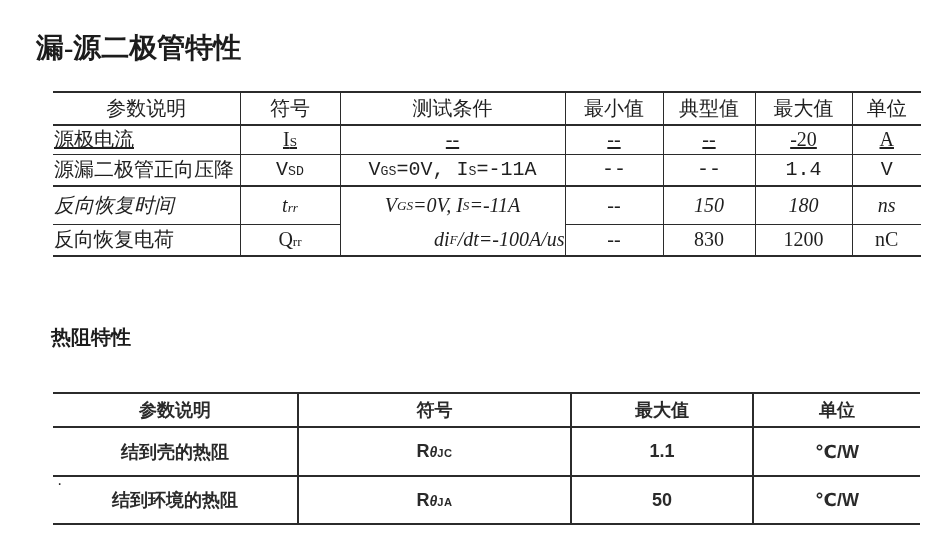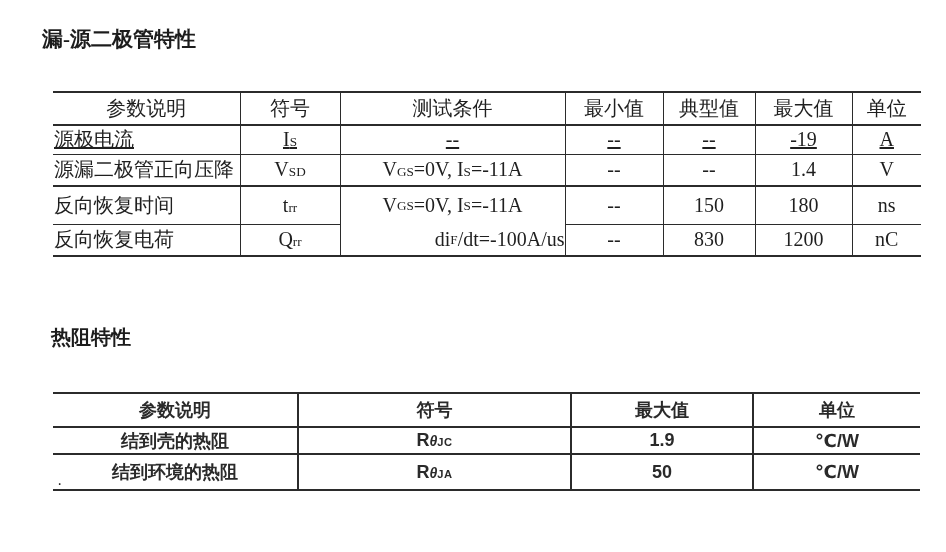--- a/index.html
+++ b/index.html
@@ -13,41 +13,41 @@
     overflow: hidden;
   }
   .title {
     position: absolute;
     font-family: "Liberation Serif", "DejaVu Serif", serif;
     font-weight: bold;
     color: #1c1c1c;
     white-space: nowrap;
     line-height: 1.1;
   }
-  #title1 { left: 42px; top: 14px; font-size: 21px; }
+  #title1 { left: 36px; top: 14px; font-size: 28px; }
   #title2 { left: 51px; top: 313px; font-size: 20px; }
 
   table { table-layout: fixed; border-collapse: collapse; }
   td { padding: 0; text-align: center; vertical-align: middle; overflow: visible; white-space: nowrap; margin-left: 47px; }
 
   
   .t1 {
     position: absolute; left: 53px; top: 91px; width: 868px;
     font-family: "Liberation Serif", "DejaVu Serif", serif;
     font-size: 20px; color: #1f1f1f;
     border-top: 2px solid #2b2b2b;
   }
   .t1 tr.hdr  { border-bottom: 2px solid #2b2b2b; }
   .t1 tr.hdr td { height: 33px; }
   .t1 tr.r1 { border-bottom: 1.5px solid #2b2b2b; }
   .t1 tr.r1 td { height: 29px; text-decoration: underline; }
   .t1 tr.r2 { border-bottom: 2.5px solid #2b2b2b; }
-  .t1 tr.r2 td { height: 32px; }
+  .t1 tr.r2 td { height: 32px; font-family: Liberation Mono, monospace; }
   .t1 tr.r3 { border-bottom: 1.5px solid #2b2b2b; }
-  .t1 tr.r3 td { height: 36px; }
+  .t1 tr.r3 td { height: 36px; font-style: italic; }
   .t1 tr.r4 { border-bottom: 2.5px solid #2b2b2b; }
   .t1 tr.r4 td { height: 30px; }
   .t1 td + td { border-left: 1.5px solid #2b2b2b; }
   .t1 td.left { text-align: left; padding-left: 1px; }
 
   .mcell { vertical-align: top; }
   .ml1 { height: 37px; display: flex; align-items: center; justify-content: center; }
   .ml2 { height: 31px; display: flex; align-items: center; justify-content: flex-end; }
 
   .sb  { font-size: 0.66em; }
@@ -55,22 +55,22 @@
   
   .t2 {
     position: absolute; left: 53px; top: 392px; width: 867px;
     font-family: "Liberation Sans", "DejaVu Sans", sans-serif;
     font-size: 18px; font-weight: bold; color: #2a2a2a;
     border-top: 2.5px solid #2b2b2b;
   }
   .t2 tr { border-bottom: 2px solid #2b2b2b; }
   .t2 tr.last { border-bottom: 2.5px solid #2b2b2b; }
   .t2 tr.hdr td { height: 34px; }
-  .t2 tr.rr1 td { height: 27px; text-align: center; }
-  .t2 tr.rr2 td { height: 36px; }
+  .t2 tr.rr1 td { height: 49px; text-align: center; }
+  .t2 tr.rr2 td { height: 48px; }
   .t2 td + td { border-left: 2px solid #2b2b2b; }
   .theta { font-style: italic; font-size: 0.78em; font-weight: bold; }
   .sb2   { font-size: 0.62em; letter-spacing: 0.5px; }
 
   .stray-dot {
     position: absolute; left: 57px; top: 465px; height: 38px;
     display: flex; align-items: center;
     font-family: "Liberation Sans", sans-serif;
     font-size: 16px; color: #2a2a2a;
   }
@@ -99,21 +99,21 @@
     <td>典型值</td>
     <td>最大值</td>
     <td>单位</td>
   </tr>
   <tr class="r1">
     <td class="left">源极电流</td>
     <td><span>I</span><span class="sb">S</span></td>
     <td>--</td>
     <td>--</td>
     <td>--</td>
-    <td>-19</td>
+    <td>-20</td>
     <td>A</td>
   </tr>
   <tr class="r2">
     <td class="left">源漏二极管正向压降</td>
     <td><span>V</span><span class="sb">SD</span></td>
     <td><span>V</span><span class="sb">GS</span><span>=0V, I</span><span class="sb">S</span><span>=-11A</span></td>
     <td>--</td>
     <td>--</td>
     <td>1.4</td>
     <td>V</td>
@@ -163,21 +163,21 @@
   <tbody>
       <tr class="hdr">
     <td>参数说明</td>
     <td>符号</td>
     <td>最大值</td>
     <td>单位</td>
   </tr>
   <tr class="rr1">
     <td>结到壳的热阻</td>
     <td><span>R</span><span class="theta">θ</span><span class="sb2">JC</span></td>
-    <td>1.9</td>
+    <td>1.1</td>
     <td>℃/W</td>
   </tr>
   <tr class="rr2 last">
     <td>结到环境的热阻</td>
     <td><span>R</span><span class="theta">θ</span><span class="sb2">JA</span></td>
     <td>50</td>
     <td>℃/W</td>
   </tr>
 </tbody>
   </table>

